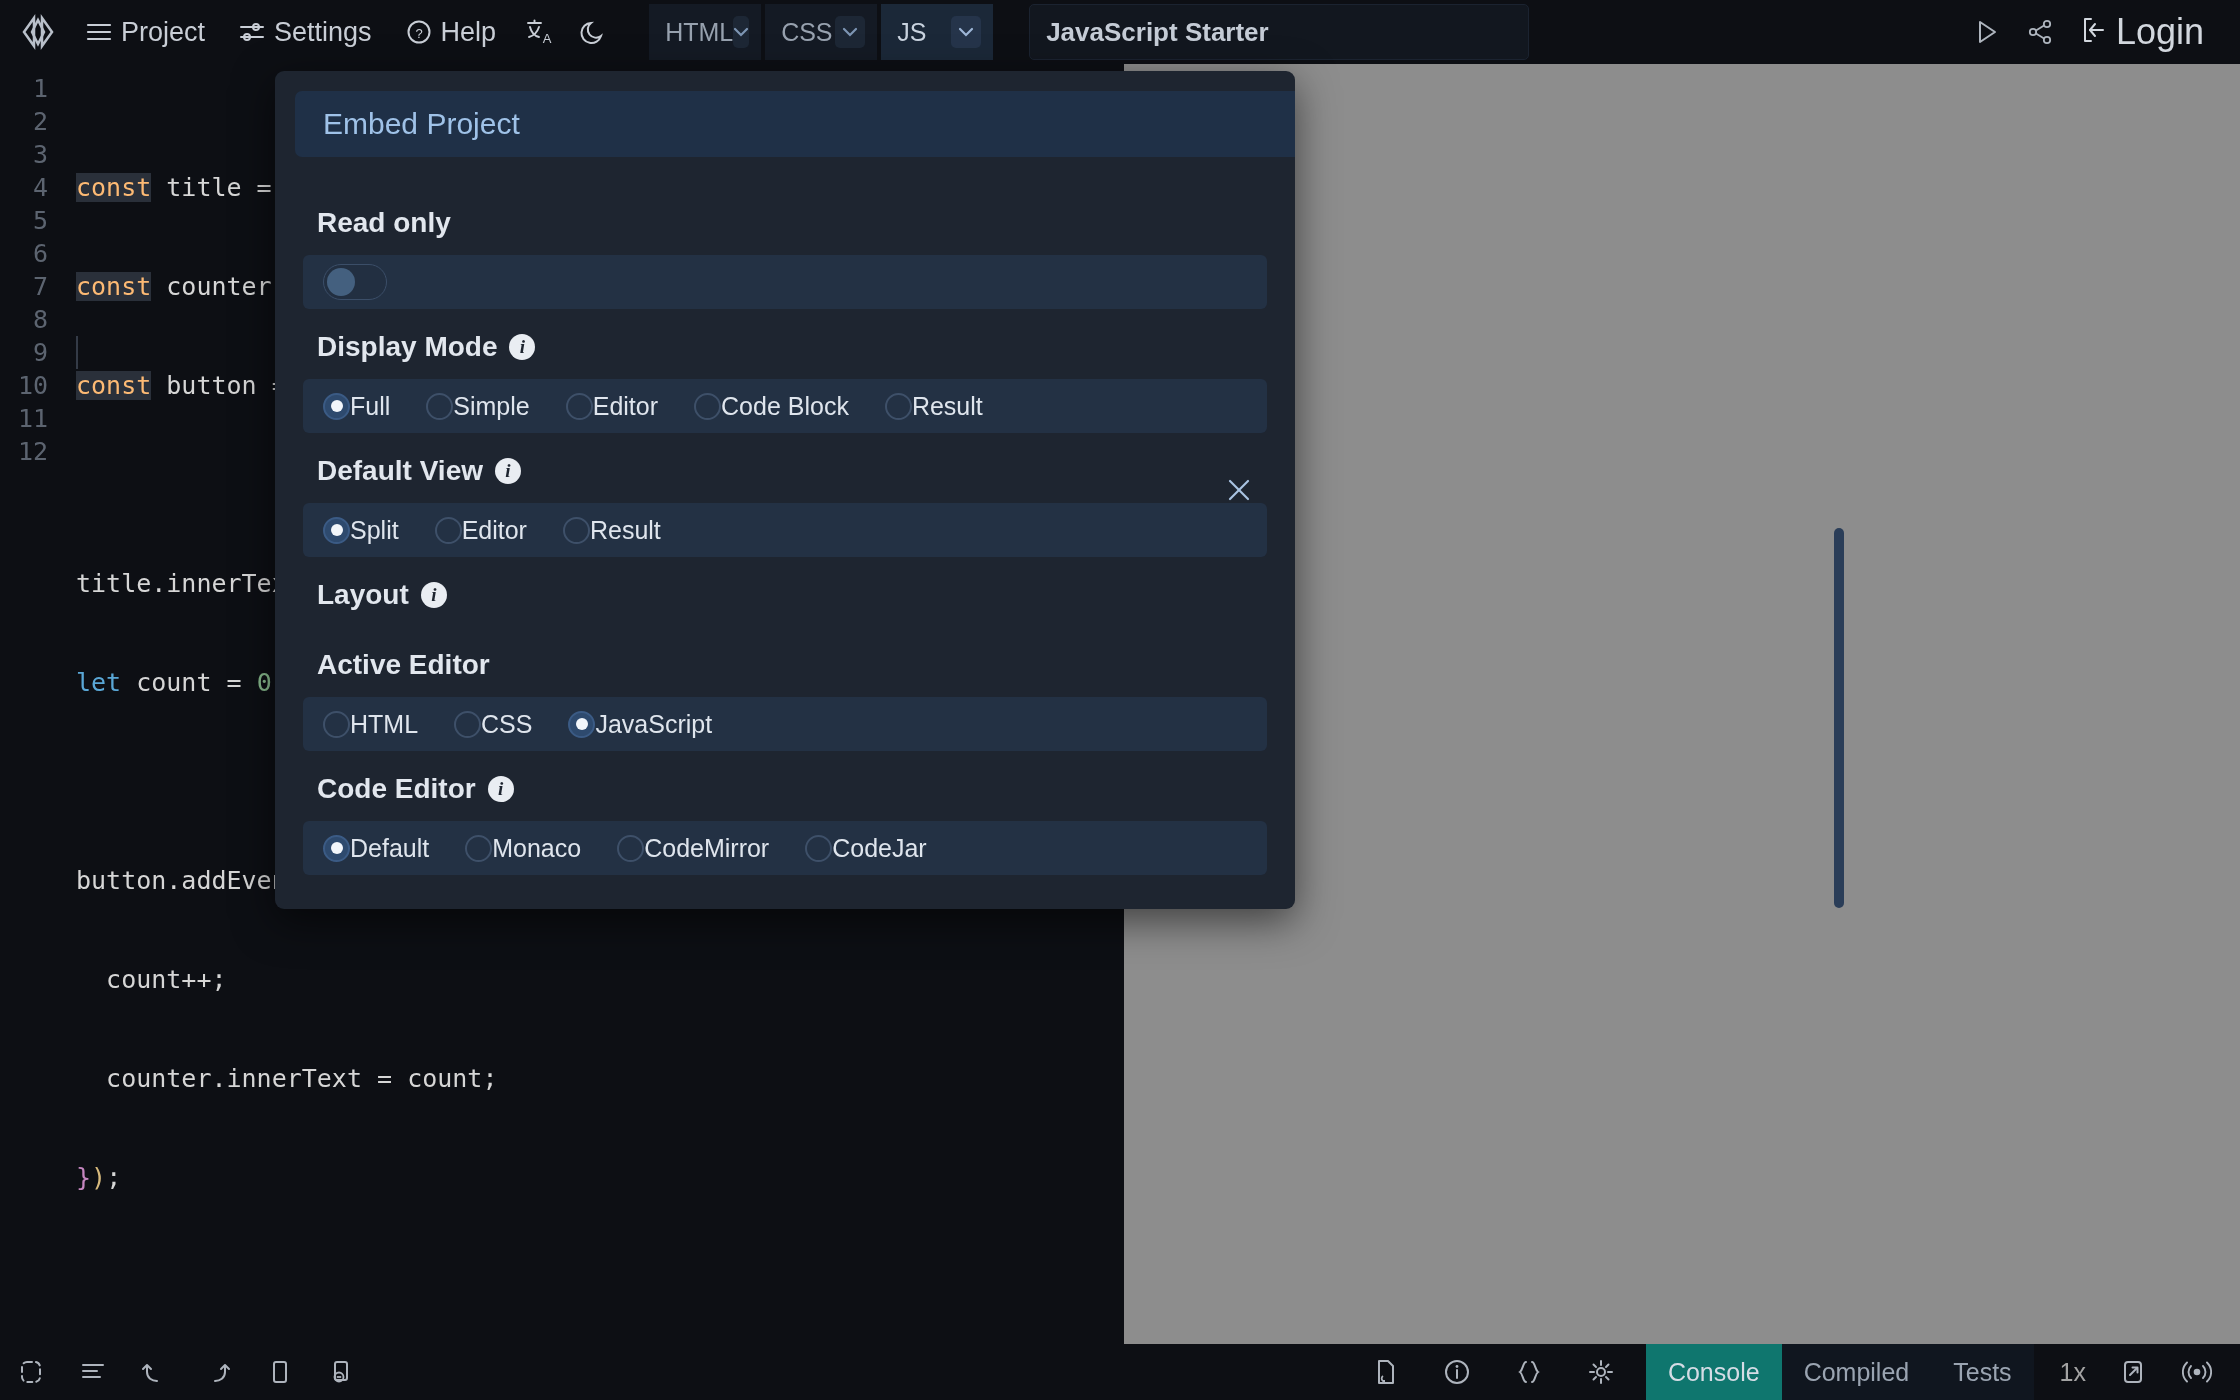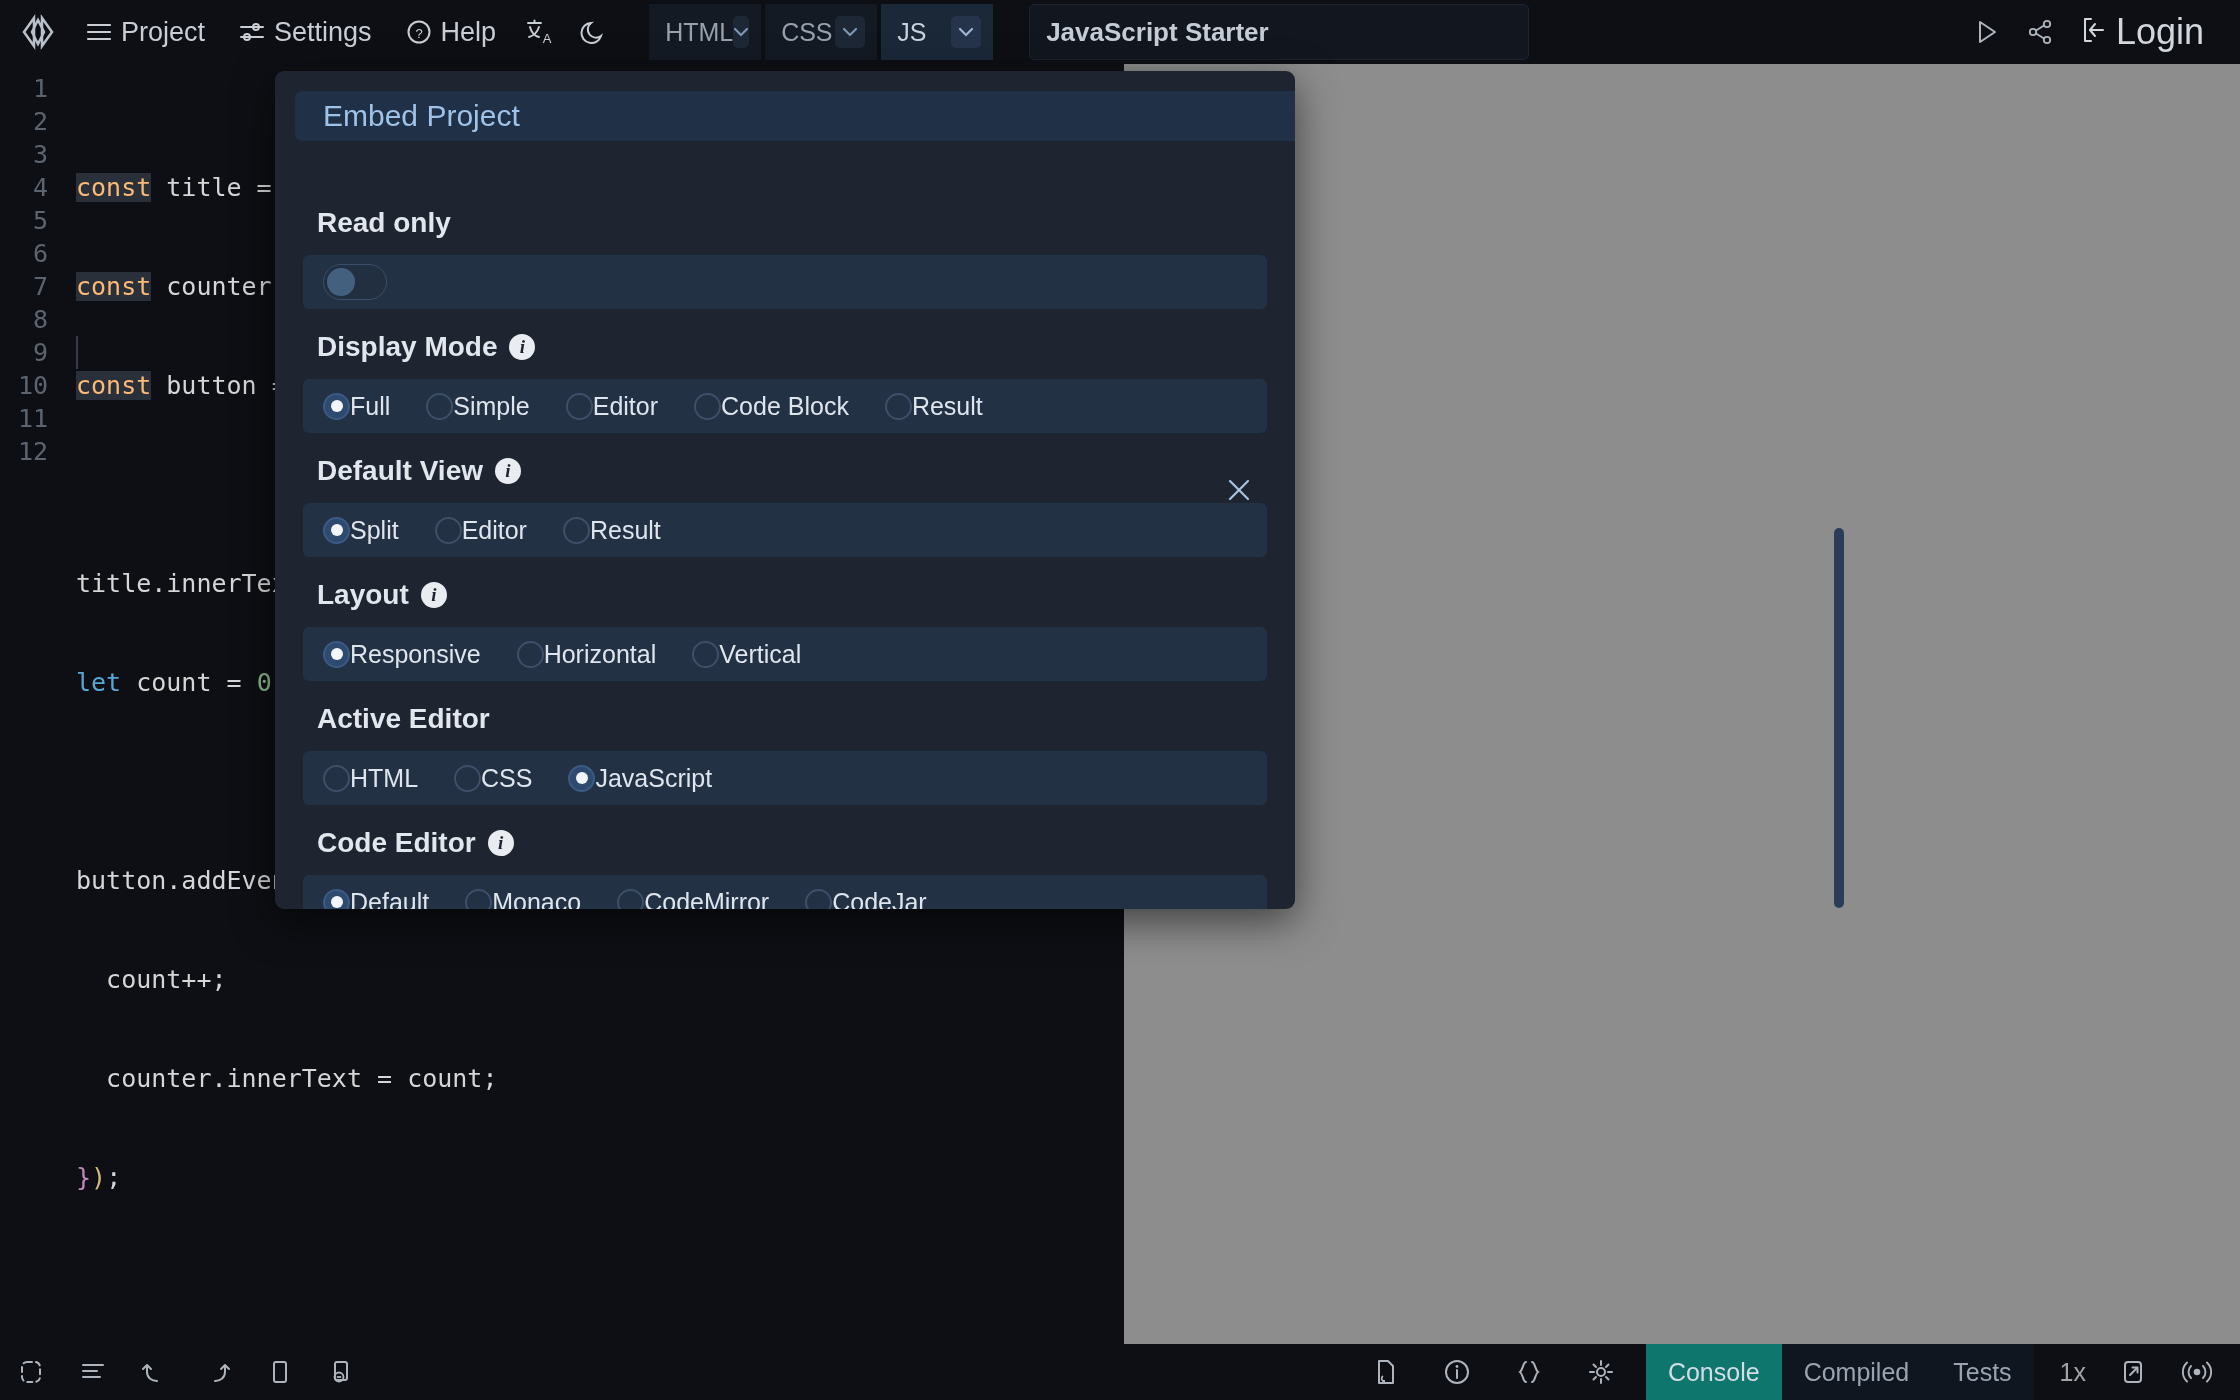--- a/index.html
+++ b/index.html
@@ -108,21 +108,21 @@
   
   .modal-backdrop {
     position: absolute; inset: 0; background: rgba(0,0,0,0.0);
   }
   .modal {
     position: absolute; left: 275px; top: 71px; width: 1020px; height: 838px;
     background: #1e2530; border-radius: 9px; overflow: hidden;
     box-shadow: 0 12px 40px rgba(0,0,0,0.55);
   }
   .modal-titlebar {
-    position: absolute; left: 20px; right: 0; top: 20px; height: 50px;
+    position: absolute; left: 20px; right: 0; top: 20px; height: 66px;
     background: #1f3047; border-radius: 7px 0 0 7px;
     display: flex; align-items: center; padding: 0 0 0 28px;
   }
   .modal-title { color: #9fc2e8; font-size: 30px; }
   .modal-close {
     position: absolute; right: 34px; top: 50%; transform: translateY(-50%);
     width: 44px; height: 44px; display: flex; align-items: center; justify-content: center;
     color: #aac4e2; cursor: pointer;
   }
   .modal-body {
@@ -423,34 +423,20 @@
             <span>Result</span>
           </div>
         </div>
       </div>
 
       <div class="field">
         <div class="field-label">
           <span>Layout</span>
           <span class="info-icon">i</span>
         </div>
-        <div class="opt-row">
-          <div class="opt">
-            <span class="radio checked"></span>
-            <span>Responsive</span>
-          </div>
-          <div class="opt">
-            <span class="radio"></span>
-            <span>Horizontal</span>
-          </div>
-          <div class="opt">
-            <span class="radio"></span>
-            <span>Vertical</span>
-          </div>
-        </div>
       </div>
 
       <div class="field">
         <div class="field-label">
           <span>Active Editor</span>
         </div>
         <div class="opt-row">
           <div class="opt">
             <span class="radio"></span>
             <span>HTML</span>

